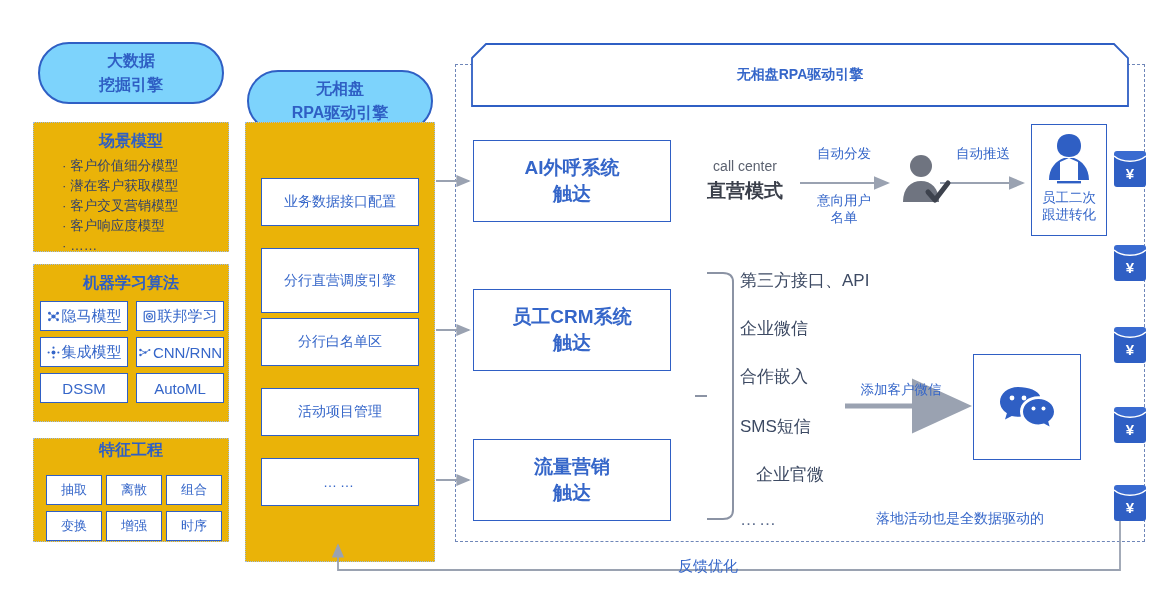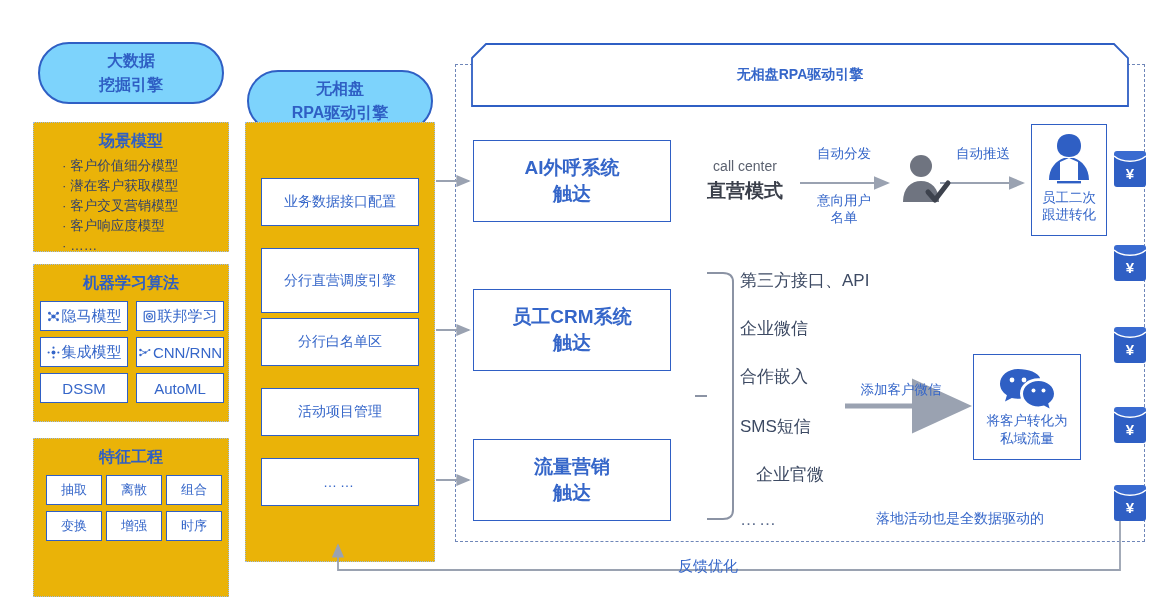--- a/index.html
+++ b/index.html
@@ -153,21 +153,21 @@
     </div>
 
     <div class="abs chip chip-sm" style="left:6px;top:108px;width:88px;height:30px;">
       <span>DSSM</span>
     </div>
     <div class="abs chip chip-sm" style="left:102px;top:108px;width:88px;height:30px;">
       <span>AutoML</span>
     </div>
   </div>
 
-  <div class="abs dpanel" style="left:33px;top:438px;width:196px;height:159px;padding-top:8px;">
+  <div class="abs dpanel" style="left:33px;top:438px;width:196px;height:104px;padding-top:1px;">
     <div class="dpanel-title">特征工程</div>
 
     <div class="abs chip" style="left:12px;top:36px;width:56px;height:30px;">
       <span>抽取</span>
       </div>
     <div class="abs chip" style="left:72px;top:36px;width:56px;height:30px;">
       <span>离散</span>
       </div>
     <div class="abs chip" style="left:132px;top:36px;width:56px;height:30px;">
       <span>组合</span>
@@ -330,24 +330,20 @@
     <span style="display:block;margin-bottom:2px;">
       <svg width="58" height="40" viewBox="0 0 58 40">
         <path d="M20,2 C10,2 2,8.6 2,16.8 C2,21.4 4.7,25.5 8.9,28.2 L7,34.5 L13.8,31 C15.7,31.5 17.8,31.8 20,31.8 C21,31.8 22,31.7 22.9,31.6 C22.3,30 22,28.3 22,26.6 C22,18 30.2,11.2 40.3,11.2 C40.9,11.2 41.6,11.2 42.2,11.3 C40.2,5.9 30.9,2 20,2 Z" fill="#2f5fc4"></path>
         <circle cx="14" cy="13" r="2.4" fill="#ffffff"></circle>
         <circle cx="26" cy="13" r="2.4" fill="#ffffff"></circle>
         <path d="M40.5,14 C49.1,14 56,19.7 56,26.7 C56,30.7 53.7,34.2 50.2,36.5 L51.6,41.4 L46,38.6 C44.3,39.1 42.4,39.4 40.5,39.4 C31.9,39.4 25,33.7 25,26.7 C25,19.7 31.9,14 40.5,14 Z" fill="#2f5fc4"></path>
         <circle cx="35.5" cy="23.5" r="2" fill="#ffffff"></circle>
         <circle cx="45.5" cy="23.5" r="2" fill="#ffffff"></circle>
       </svg>
     </span>
-    <div style="font-size:13.5px;line-height:18px;color:#3566c9;text-align:center;">
-      <div><span>将客户转化为</span></div>
-      <div><span>私域流量</span></div>
-    </div>
   </div>
 
   <div class="abs note" style="left:876px;top:510px;">
     <span>落地活动也是全数据驱动的</span>
   </div>
 
   <div class="abs" style="left:1113px;top:150px;width:34px;height:38px;">
     <svg width="34" height="38" viewBox="0 0 34 38">
       <rect x="1" y="3" width="32" height="34" rx="3" fill="#2f5fc4"></rect>
       <path d="M1,4 C1,2 2,1 4,1 L30,1 C32,1 33,2 33,4 L33,7 C26,12 8,12 1,7 Z" fill="#3a6bd0"></path>

